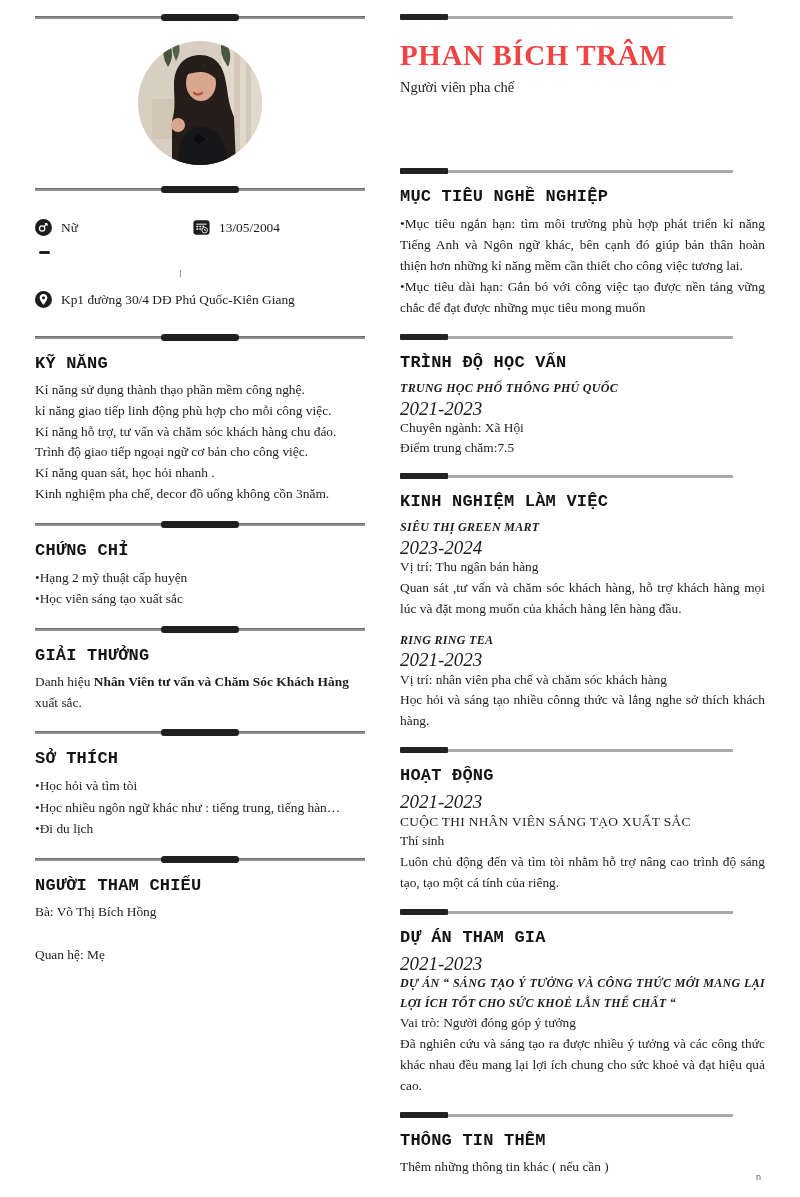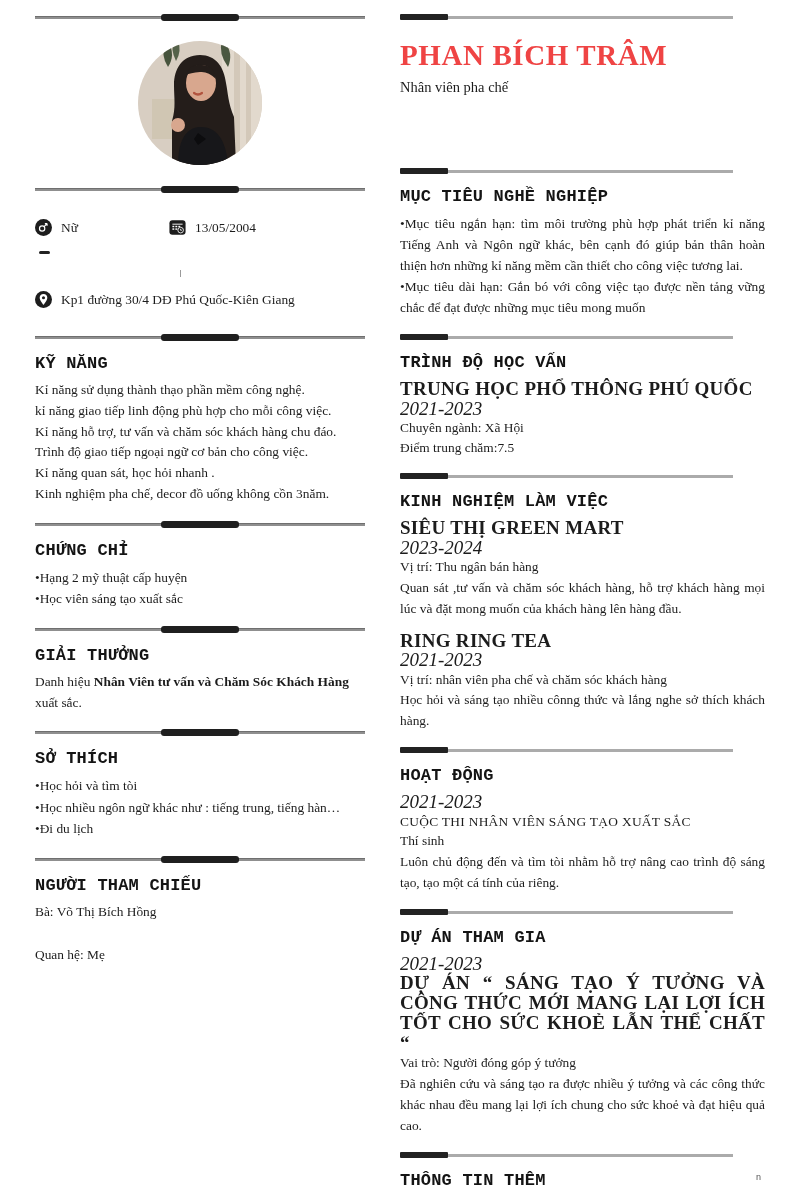--- a/index.html
+++ b/index.html
@@ -20,38 +20,38 @@
   .div-r .block{position:absolute;top:0;left:0;width:48px;height:6px;background:#222;border-radius:1px;}
 
   
   .photo-wrap{width:124px;height:124px;border-radius:50%;overflow:hidden;margin:20px auto 21px;}
   .photo-wrap svg{display:block;}
 
   
   .info{margin-top:26px;font-size:13.4px;}
   .info-row{display:flex;align-items:center;}
   .info-cell{display:flex;align-items:center;gap:9px;}
-  .info-cell.first{width:134px;}
+  .info-cell.first{width:158px;}
   .icon-16{width:17px;height:17px;flex:0 0 17px;}
   .info-spacer{position:relative;height:55px;}
   .mark-dash{position:absolute;left:4px;top:15px;width:11px;height:3px;background:#222;border-radius:2px;}
   .mark-tick{position:absolute;left:145px;top:34px;width:1px;height:7px;background:#9a9a9a;}
   .info-addr{margin-bottom:26px;}
 
   
   h2{font-size:17px;font-weight:bold;color:#141414;margin:13px 0 7px;letter-spacing:0.2px;font-family:Liberation Mono, monospace;}
   .col-right h1{font-size:29px;font-weight:bold;margin:19px 0 7px;letter-spacing:0.6px;color:#ef4444;}
   .job-title{font-size:14.5px;margin:0 0 72px;}
 
   
   p{margin:0;}
   .t{font-size:13.4px;line-height:20.8px;}
   .t-j{font-size:13.4px;line-height:21px;text-align:justify;}
   .bullets .t{line-height:21.5px;}
-  .sub-bold{font-size:19px;font-weight:bold;line-height:19.5px;letter-spacing:0.2px;}
+  .sub-bold{font-size:12px;font-weight:bold;line-height:19.5px;letter-spacing:0.2px;font-style:italic;}
   .period{font-size:19px;font-style:italic;line-height:19.5px;}
   .line-s{font-size:13.4px;line-height:19.5px;}
   .caps{letter-spacing:0.3px;}
   .sec-pad{margin-bottom:16px;}
   .gap12{height:12px;}
   .gap22{height:22px;}
   b.inline-bold{font-weight:bold;}
 
   .footer-mark{position:absolute;left:756px;top:1172px;font-size:9px;color:#555;font-family:"Liberation Sans",sans-serif;}
 </style>
@@ -192,21 +192,21 @@
 
 </div>
 
 <div class="col-right">
 
   <div class="div-r">
       <span class="line"></span>
       <span class="block"></span>
     </div>
   <h1>PHAN BÍCH TRÂM</h1>
-  <p class="job-title">Nhân viên pha chế</p>
+  <p class="job-title">Người viên pha chế</p>
 
   <div class="div-r">
       <span class="line"></span>
       <span class="block"></span>
     </div>
   <div class="sec-pad">
     <h2>MỤC TIÊU NGHỀ NGHIỆP</h2>
     <p class="t-j">•Mục tiêu ngắn hạn: tìm môi trường phù hợp phát triển kỉ năng Tiếng Anh và Ngôn ngữ khác, bên cạnh đó giúp bản thân hoàn thiện hơn những kỉ năng mềm cần thiết cho công việc tương lai.</p>
     <p class="t-j">•Mục tiêu dài hạn: Gắn bó với công việc tạo được nền tảng vững chắc để đạt được những mục tiêu mong muốn</p>
   </div>

